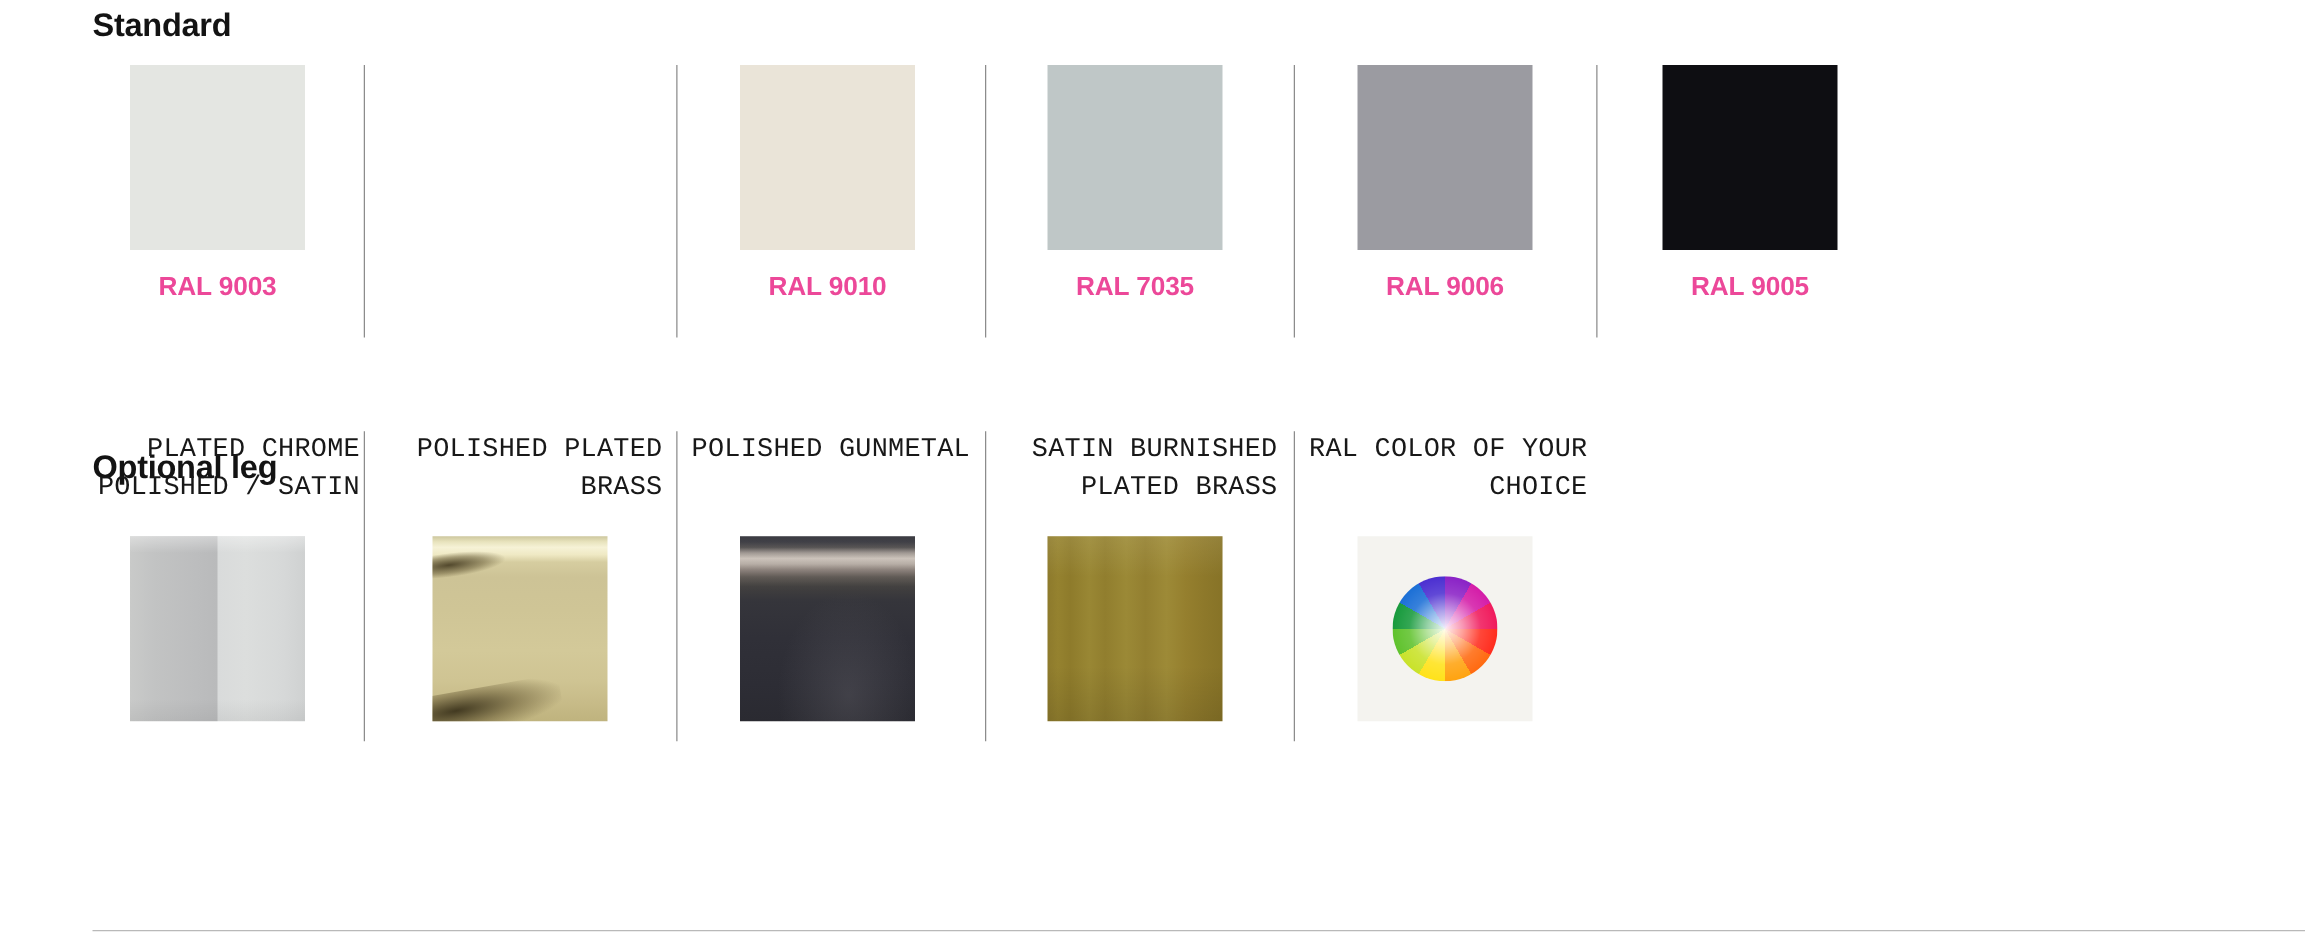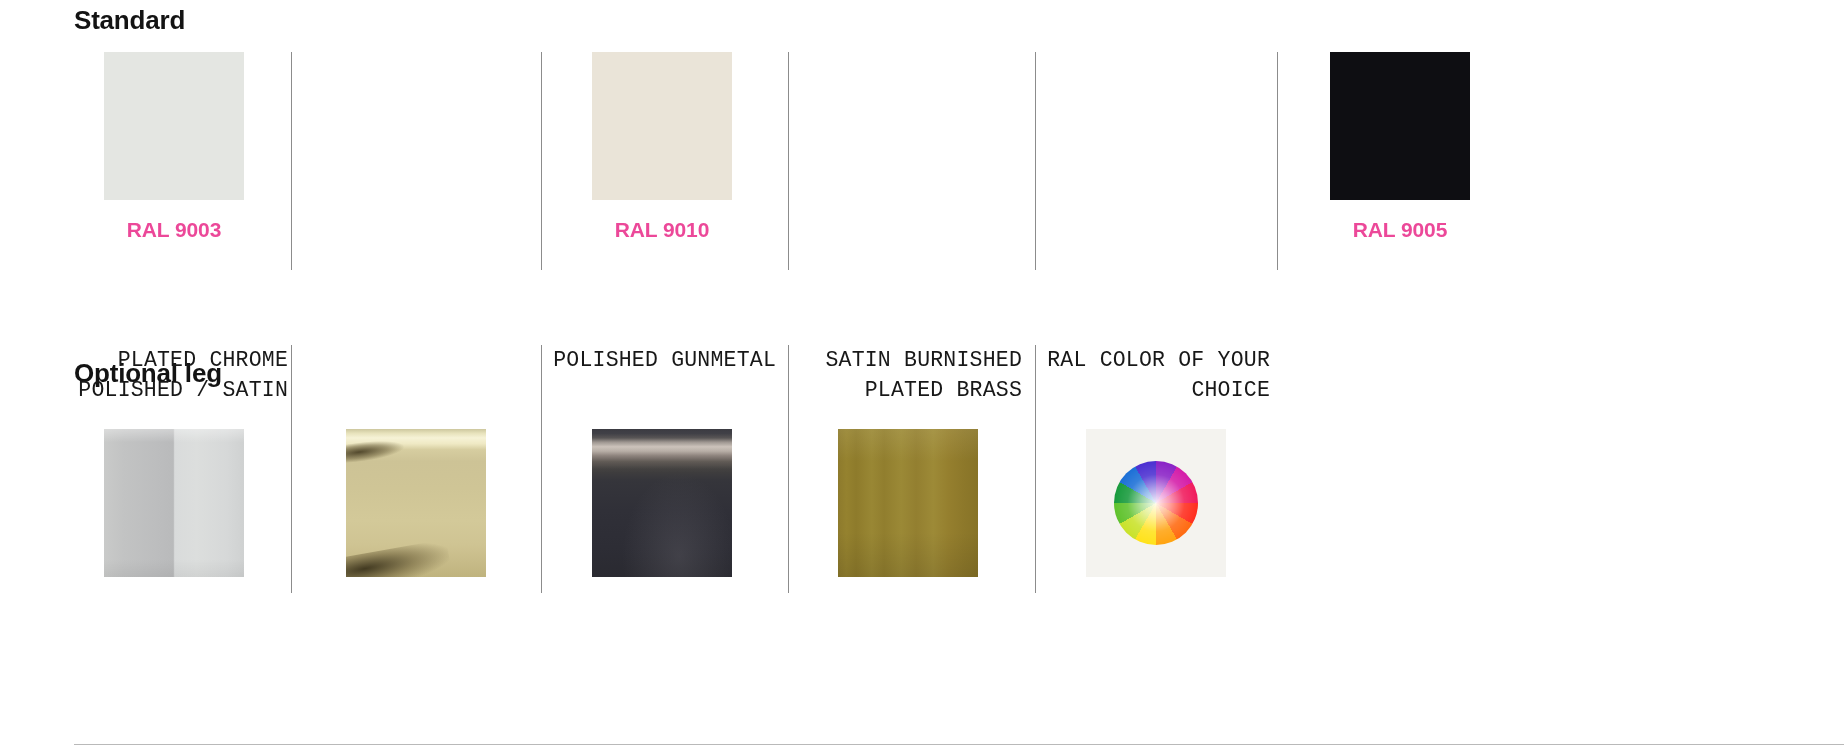--- a/index.html
+++ b/index.html
@@ -208,21 +208,29 @@
       <div class="ral-chip" style="background:#e4e6e2;"></div>
       <div class="ral-label">RAL 9003</div>
     </div>
 
 
     <div class="swatch-cell" style="left:592px;padding-left:46px;">
       <div class="ral-chip" style="background:#eae4d8;"></div>
       <div class="ral-label">RAL 9010</div>
     </div>
 
-
+    <div class="swatch-cell" style="left:838px;">
+      <div class="ral-chip" style="background:#bfc7c7;"></div>
+      <div class="ral-label">RAL 7035</div>
+    </div>
+
+    <div class="swatch-cell" style="left:1086px;">
+      <div class="ral-chip" style="background:#9b9ba1;"></div>
+      <div class="ral-label">RAL 9006</div>
+    </div>
 
     <div class="swatch-cell" style="left:1330px;">
       <div class="ral-chip" style="background:#0e0e12;"></div>
       <div class="ral-label">RAL 9005</div>
     </div>
 
   </div>
 
   <div class="section-heading" id="heading-optional">Optional leg</div>
 
@@ -232,20 +240,21 @@
     <div class="cell-divider" style="left:541px;top:0;height:248px;"></div>
     <div class="cell-divider" style="left:788px;top:0;height:248px;"></div>
     <div class="cell-divider" style="left:1035px;top:0;height:248px;"></div>
 
     <div class="swatch-cell" style="left:104px;">
       <div class="leg-label">PLATED CHROME POLISHED / SATIN</div>
       <div class="leg-chip tex-chrome" style="top:84px;"></div>
     </div>
 
     <div class="swatch-cell" style="left:346px;">
+      <div class="leg-label">POLISHED PLATED BRASS</div>
       <div class="leg-chip tex-polished-brass" style="top:84px;"></div>
     </div>
 
     <div class="swatch-cell" style="left:592px;">
       <div class="leg-label">POLISHED GUNMETAL</div>
       <div class="leg-chip tex-gunmetal" style="top:84px;"></div>
     </div>
 
     <div class="swatch-cell" style="left:838px;">
       <div class="leg-label">SATIN BURNISHED PLATED BRASS</div>

